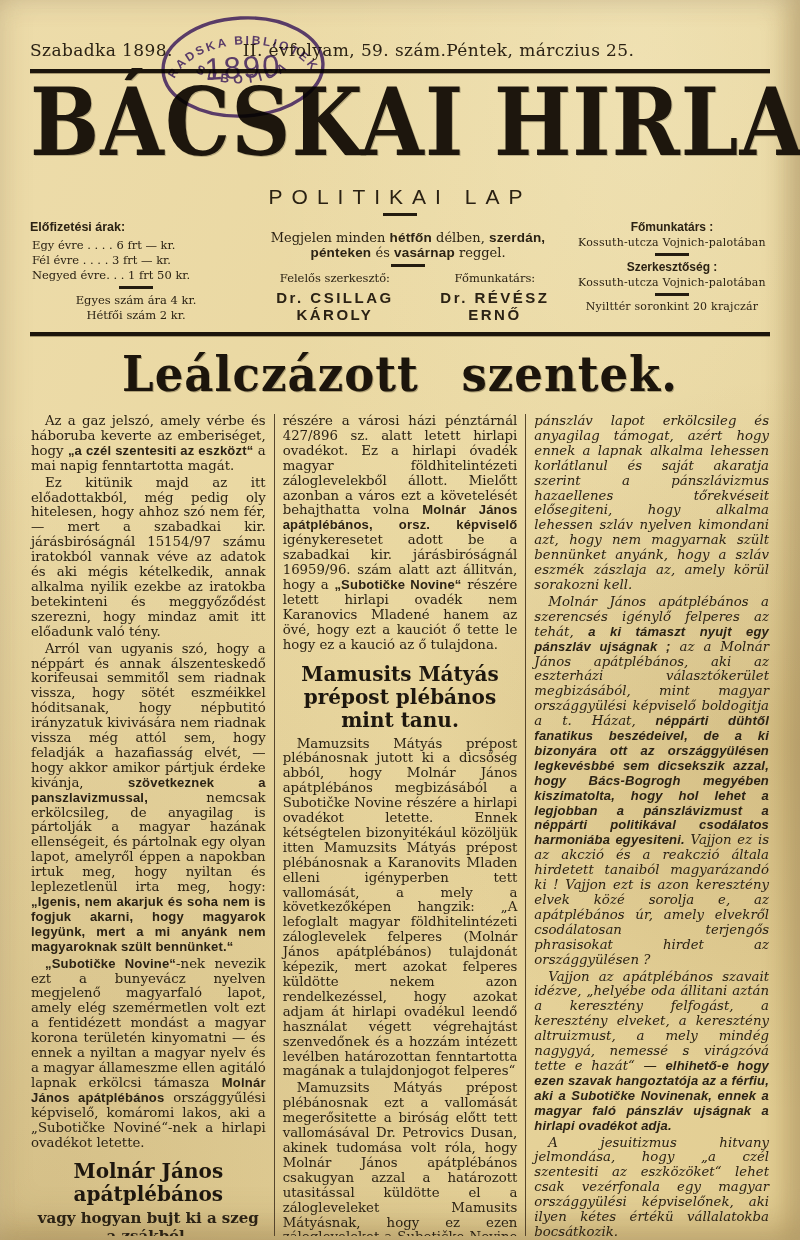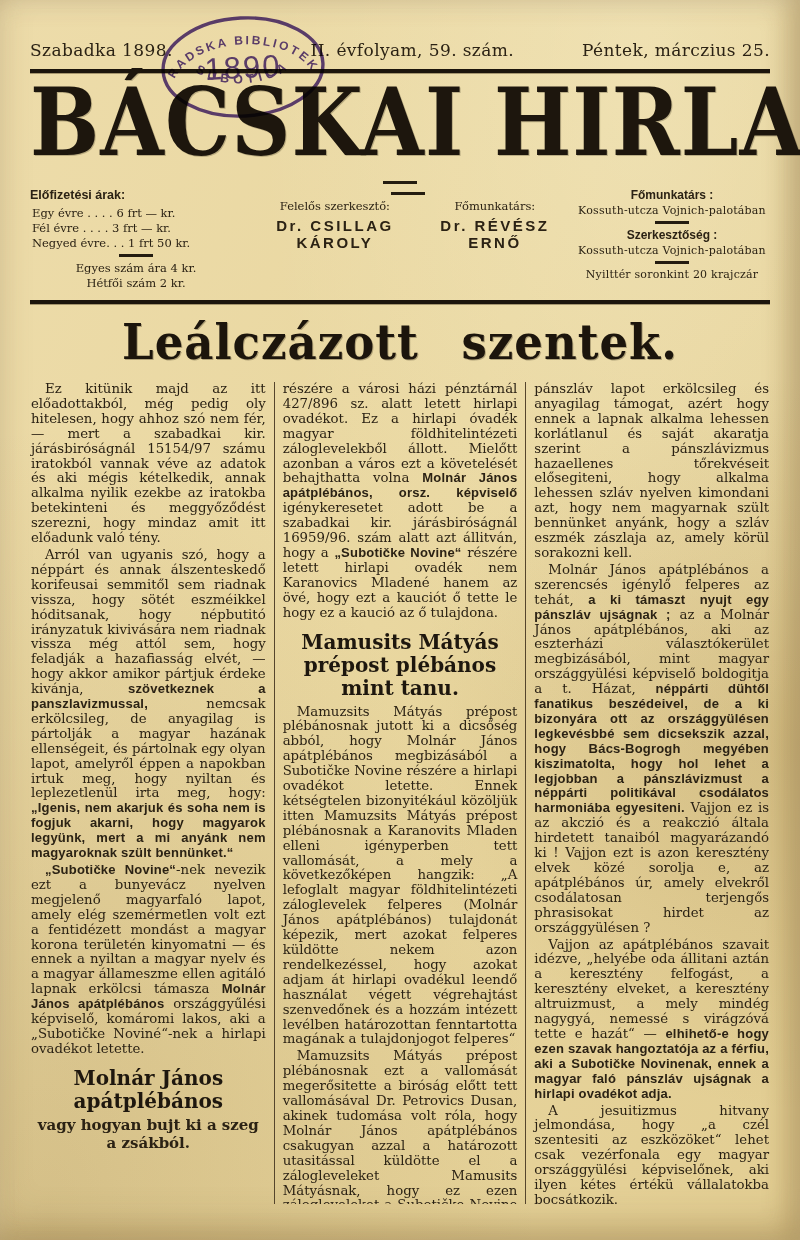--- a/index.html
+++ b/index.html
@@ -10,21 +10,21 @@
     color:#2b2214;
     font-family:"DejaVu Serif",serif;
     background:
       radial-gradient(ellipse at 80% 6%, rgba(255,250,225,.28), transparent 42%),
       radial-gradient(ellipse at 6% 98%, rgba(130,95,35,.20), transparent 46%),
       radial-gradient(ellipse at 100% 60%, rgba(120,85,30,.16), transparent 35%),
       linear-gradient(115deg,#eddcaa 0%,#e9d7a0 48%,#e2cd92 100%);
     box-shadow: inset -12px 0 26px rgba(110,80,30,.28), inset 0 -20px 34px rgba(110,80,30,.20), inset 0 6px 18px rgba(255,250,230,.25);
   }
   
-  .topmeta{display:flex;justify-content:space-between;align-items:baseline;font-size:17px;letter-spacing:.4px;}
+  .topmeta{display:flex;justify-content:flex-start;align-items:baseline;font-size:17px;letter-spacing:.4px;}
   .topmeta .center{margin-left:70px;}
   .rule{background:#1c150c;height:4px;margin-top:9px;box-shadow:0 1px 0 rgba(60,45,20,.4);}
   
   .stamp{position:absolute;left:157px;top:10px;transform:rotate(-3deg);opacity:.88;mix-blend-mode:multiply;z-index:5;}
   
   .masthead-title{
     font-family:"DejaVu Serif",serif;font-weight:bold;color:#1d160d;
     font-size:82px;line-height:92px;height:100px;margin-top:4px;
     text-align:justify;text-align-last:justify;
     transform:scaleY(1.14);transform-origin:center 55%;
@@ -55,21 +55,21 @@
   .headline{
     font-family:"DejaVu Serif",serif;font-weight:bold;color:#1c150c;
     font-size:45px;text-align:center;margin-top:12px;line-height:50px;
     word-spacing:26px;letter-spacing:1px;transform:scaleY(1.08);transform-origin:center top;
     text-shadow:1px 1px 0 rgba(40,30,10,.3);
   }
   
   .cols{display:flex;margin-top:16px;height:822px;overflow:hidden;}
   .col{flex:1 1 0;padding:0 8px;box-sizing:border-box;}
   .col:first-child{padding-left:1px;}
-  .col:last-child{padding-right:1px;}
+  .col:last-child{padding-right:1px;font-style:italic;}
   .col + .col{border-left:1px solid #55452c;}
   .bp{font-size:13.3px;line-height:14.9px;text-align:justify;margin:0 0 2px 0;text-indent:14px;}
   .bp.ni{text-indent:0;}
   .b{font-family:"Liberation Sans",sans-serif;font-weight:bold;font-size:.98em;letter-spacing:.2px;}
   .colhead{font-family:"DejaVu Serif",serif;font-weight:bold;font-size:20px;line-height:23px;text-align:center;margin:10px 0 5px 0;color:#1e170e;}
   .colsub{font-family:"DejaVu Serif",serif;font-weight:bold;font-size:15px;text-align:center;margin:-2px 0 8px 0;}
 </style>
 </head>
 <body>
 
@@ -91,34 +91,36 @@
   </svg>
 
   <div class="topmeta">
     <span>Szabadka 1898.</span>
     <span class="center">II. évfolyam, 59. szám.</span>
     <span>Péntek, márczius 25.</span>
   </div>
   <div class="rule"></div>
 
   <div class="masthead-title">BÁCSKAI HIRLAP</div>
+  <div class="masthead-subtitle">POLITIKAI LAP</div>
   <div class="minidash"></div>
 
   <div class="inforow">
     <div class="infoleft">
       <div class="head">Előfizetési árak:</div>
       <div class="row">Egy évre . . . .   6 frt — kr.</div>
       <div class="row">Fél évre  . . . .   3 frt — kr.</div>
       <div class="row">Negyed évre. . .   1 frt 50 kr.</div>
       <div class="minidash"></div>
       <div class="small">Egyes szám ára 4 kr.</div>
       <div class="small">Hétfői szám 2 kr.</div>
     </div>
 
     <div class="infocenter">
+      <div class="schedule"><span>Megjelen minden </span><span class="b">hétfőn</span><span> délben, </span><span class="b">szerdán, pénteken</span><span> és </span><span class="b">vasárnap</span><span> reggel.</span></div>
       <div class="minidash"></div>
       <div class="editors">
         <div class="cell">
           <div class="lbl">Felelős szerkesztő:</div>
           <div class="nm">Dr. CSILLAG KÁROLY</div>
         </div>
         <div class="cell">
           <div class="lbl">Főmunkatárs:</div>
           <div class="nm">Dr. RÉVÉSZ ERNŐ</div>
         </div>
@@ -135,20 +137,21 @@
       <div class="adr">Nyilttér soronkint 20 krajczár</div>
     </div>
   </div>
 
   <div class="rule"></div>
 
   <div class="headline">Leálczázott  szentek.</div>
 
   <div class="cols">
       <div class="col">
+        <p class="bp"><span>Az a gaz jelszó, amely vérbe és háboruba keverte az emberiséget, hogy </span><span class="b">„a czél szentesiti az eszközt“</span><span> a mai napig fenntartotta magát.</span></p>
         <p class="bp"><span>Ez kitünik majd az itt előadottakból, még pedig oly hitelesen, hogy ahhoz szó nem fér, — mert a szabadkai kir. járásbiróságnál 15154/97 számu iratokból vannak véve az adatok és aki mégis kételkedik, annak alkalma nyilik ezekbe az iratokba betekinteni és meggyőződést szerezni, hogy mindaz amit itt előadunk való tény.</span></p>
         <p class="bp"><span>Arról van ugyanis szó, hogy a néppárt és annak álszenteskedő korifeusai semmitől sem riadnak vissza, hogy sötét eszméikkel hóditsanak, hogy népbutitó irányzatuk kivivására nem riadnak vissza még attól sem, hogy feladják a hazafiasság elvét, — hogy akkor amikor pártjuk érdeke kivánja, </span><span class="b">szövetkeznek a panszlavizmussal,</span><span> nemcsak erkölcsileg, de anyagilag is pártolják a magyar hazának ellenségeit, és pártolnak egy olyan lapot, amelyről éppen a napokban irtuk meg, hogy nyiltan és leplezetlenül irta meg, hogy: </span><span class="b">„Igenis, nem akarjuk és soha nem is fogjuk akarni, hogy magyarok legyünk, mert a mi anyánk nem magyaroknak szült bennünket.“</span></p>
         <p class="bp"><span class="b">„Subotičke Novine“</span><span>-nek nevezik ezt a bunyevácz nyelven megjelenő magyarfaló lapot, amely elég szemérmetlen volt ezt a fentidézett mondást a magyar korona területén kinyomatni — és ennek a nyiltan a magyar nyelv és a magyar állameszme ellen agitáló lapnak erkölcsi támasza </span><span class="b">Molnár János apátplébános</span><span> országgyűlési képviselő, komáromi lakos, aki a „Subotičke Noviné“-nek a hirlapi ovadékot letette.</span></p>
         <div class="colhead">Molnár János apátplébános</div>
         <div class="colsub">vagy hogyan bujt ki a szeg a zsákból.</div>
       </div>
       <div class="col">
         <p class="bp ni"><span>részére a városi házi pénztárnál 427/896 sz. alatt letett hirlapi ovadékot. Ez a hirlapi óvadék magyar földhitelintézeti záloglevelekből állott. Mielőtt azonban a város ezt a követelését behajthatta volna </span><span class="b">Molnár János apátplébános, orsz. képviselő</span><span> igénykeresetet adott be a szabadkai kir. járásbiróságnál 16959/96. szám alatt azt állitván, hogy a </span><span class="b">„Subotičke Novine“</span><span> részére letett hirlapi ovadék nem Karanovics Mladené hanem az övé, hogy ezt a kauciót ő tette le hogy ez a kaució az ő tulajdona.</span></p>
         <div class="colhead">Mamusits Mátyás prépost plébános mint tanu.</div>
         <p class="bp"><span>Mamuzsits Mátyás prépost plébánosnak jutott ki a dicsőség abból, hogy Molnár János apátplébános megbizásából a Subotičke Novine részére a hirlapi ovadékot letette. Ennek kétségtelen bizonyitékául közöljük itten Mamuzsits Mátyás prépost plébánosnak a Karanovits Mladen elleni igényperben tett vallomását, a mely a következőképen hangzik: „A lefoglalt magyar földhitelintézeti záloglevelek felperes (Molnár János apátplébános) tulajdonát képezik, mert azokat felperes küldötte nekem azon rendelkezéssel, hogy azokat adjam át hirlapi ovadékul leendő használat végett végrehajtást szenvedőnek és a hozzám intézett levélben határozottan fenntartotta magának a tulajdonjogot felperes“</span></p>

